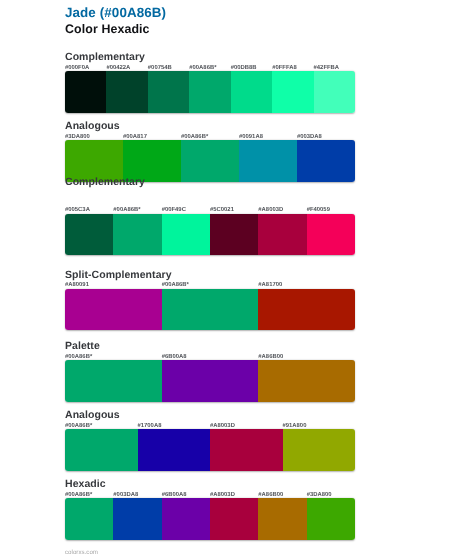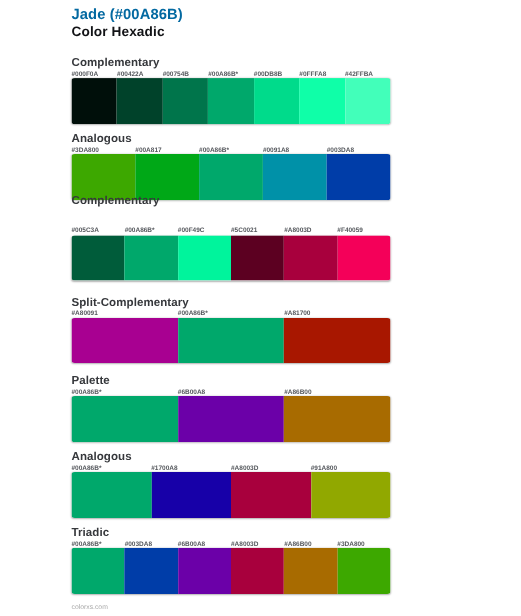--- a/index.html
+++ b/index.html
@@ -103,21 +103,21 @@
         <div class="lab" style="left: 145px; top: 423.6px;">#A8003D</div>
         <div class="lab" style="left: 217.5px; top: 423.6px;">#91A800</div>
         <div class="bar" style="top: 429px;">
           <div class="sw" style="background: rgb(0, 168, 107); width: 72.5px;"></div>
           <div class="sw" style="background: rgb(23, 0, 168); width: 72.5px;"></div>
           <div class="sw" style="background: rgb(168, 0, 61); width: 72.5px;"></div>
           <div class="sw" style="background: rgb(145, 168, 0); width: 72.5px;"></div>
         </div>
       </div>
       <div class="section" style="top: 0px;">
-        <div class="sec-head" style="top: 481.1px;">Triadic</div>
+        <div class="sec-head" style="top: 481.1px;">Hexadic</div>
         <div class="lab" style="left: 0px; top: 492.6px;">#00A86B*</div>
         <div class="lab" style="left: 48.3333px; top: 492.6px;">#003DA8</div>
         <div class="lab" style="left: 96.6667px; top: 492.6px;">#6B00A8</div>
         <div class="lab" style="left: 145px; top: 492.6px;">#A8003D</div>
         <div class="lab" style="left: 193.333px; top: 492.6px;">#A86B00</div>
         <div class="lab" style="left: 241.667px; top: 492.6px;">#3DA800</div>
         <div class="bar" style="top: 498px;">
           <div class="sw" style="background: rgb(0, 168, 107); width: 48.3333px;"></div>
           <div class="sw" style="background: rgb(0, 61, 168); width: 48.3333px;"></div>
           <div class="sw" style="background: rgb(107, 0, 168); width: 48.3333px;"></div>

